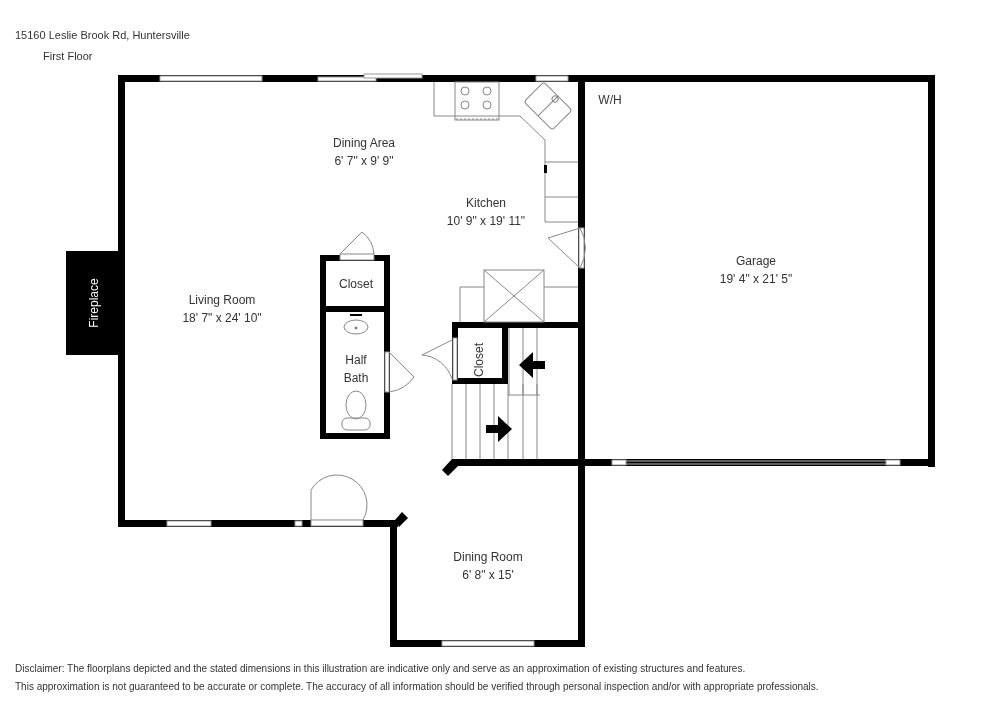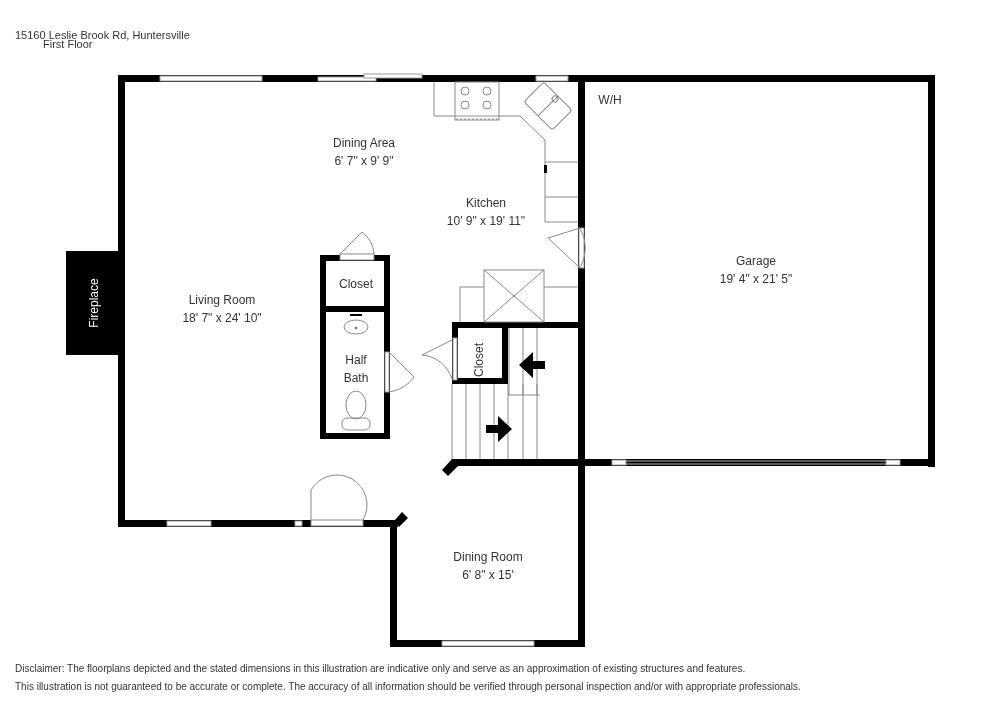--- a/index.html
+++ b/index.html
@@ -1,19 +1,19 @@
 <!DOCTYPE html>
 <html><head>
   <meta charset="utf-8">
   <style>
     html, body { margin: 0; padding: 0; background: #ffffff; }
     body { width: 1000px; height: 707px; position: relative; overflow: hidden; font-family: "Liberation Sans", sans-serif; color: #333; }
     .hdr { position: absolute; left: 15px; font-size: 11px; color: #333; margin-top: 8px; }
     .hdr.addr { top: 21px; }
-    .hdr.floor { top: 30px; padding-left: 28px; }
+    .hdr.floor { top: 42px; padding-left: 28px; }
     .disc { position: absolute; left: 15px; font-size: 10px; color: #333; white-space: nowrap; }
     .disc.l1 { top: 663px; }
     .disc.l2 { top: 681px; }
     svg.plan { position: absolute; left: 0; top: 0; }
     .lbl { font-family: "Liberation Sans", sans-serif; font-size: 12px; fill: #333; text-anchor: middle; }
   </style>
 </head>
 <body>
 
 <div class="hdr addr">15160 Leslie Brook Rd, Huntersville</div>
@@ -154,13 +154,13 @@
   <text class="lbl" x="488" y="579">6' 8" x 15'</text>
   <text class="lbl" x="356" y="288">Closet</text>
   <text class="lbl" x="356" y="364">Half</text>
   <text class="lbl" x="356" y="382">Bath</text>
   <text class="lbl" x="0" y="0" transform="translate(483 360) rotate(-90)">Closet</text>
   <text class="lbl" x="0" y="0" transform="translate(98 303) rotate(-90)" style="fill:#fff">Fireplace</text>
   <text class="lbl" x="610" y="104">W/H</text>
 </svg>
 
 <div class="disc l1">Disclaimer: The floorplans depicted and the stated dimensions in this illustration are indicative only and serve as an approximation of existing structures and features.</div>
-<div class="disc l2">This illustration is not guaranteed to be accurate or complete. The accuracy of all information should be verified through personal inspection and/or with appropriate professionals.</div>
+<div class="disc l2">This approximation is not guaranteed to be accurate or complete. The accuracy of all information should be verified through personal inspection and/or with appropriate professionals.</div>
 
 </body></html>

